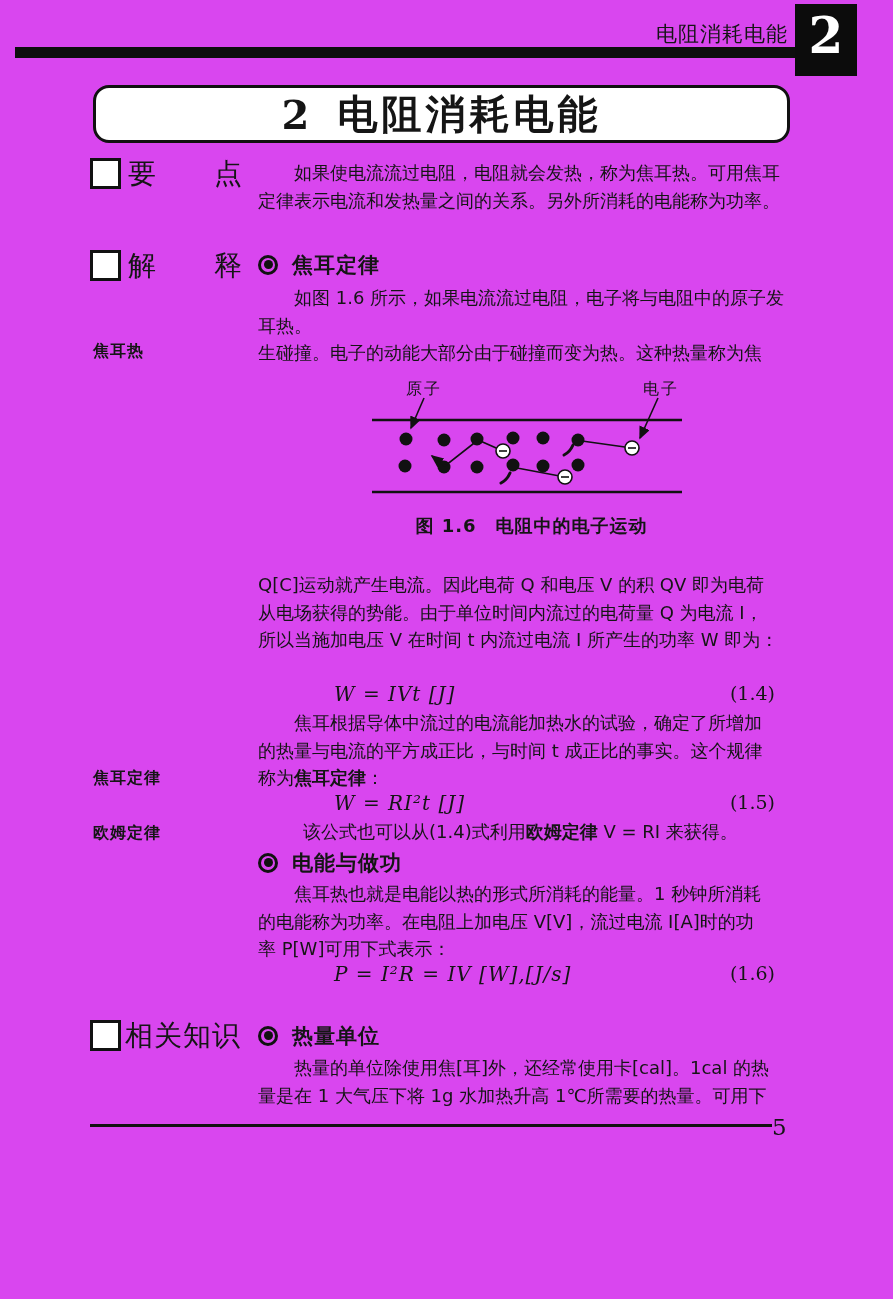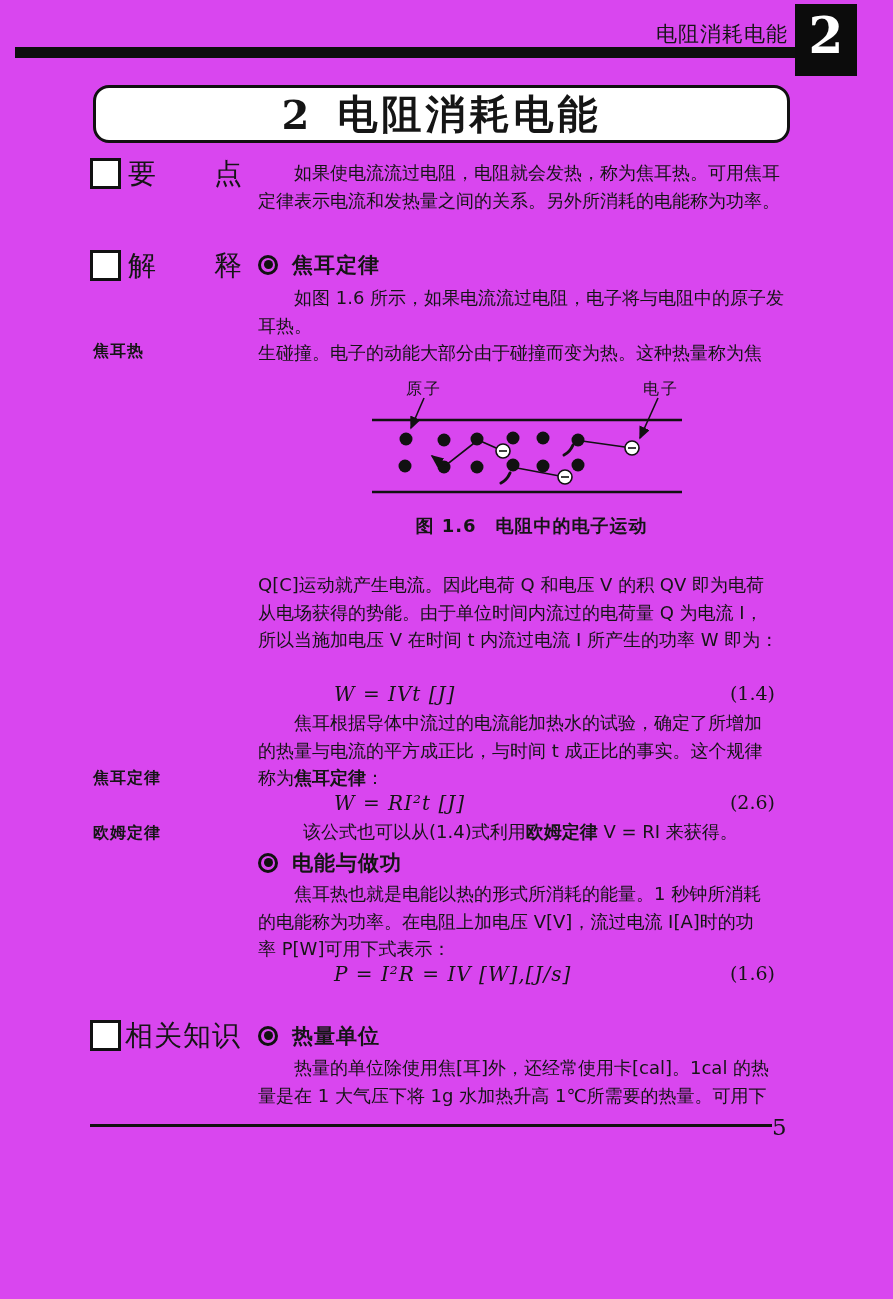--- a/index.html
+++ b/index.html
@@ -176,21 +176,21 @@
   </div>
   <div class="col" style="top:764px;">
     <div class="line">
       <span>称为</span><span class="bold-term">焦耳定律</span><span>：</span>
     </div>
   </div>
   <div class="side-label" style="top:768px;">焦耳定律</div>
 
   <div class="eq-row" style="top:791px;">
     <span class="formula">W = RI²t [J]</span>
-    <span class="eq-num">(2.6)</span>
+    <span class="eq-num">(1.5)</span>
   </div>
 
   <div class="col" style="top:818px;margin-left:45px;">
     <div class="line">
       <span>该公式也可以从(1.4)式利用</span><span class="bold-term">欧姆定律</span><span> V = RI 来获得。</span>
     </div>
   </div>
   <div class="side-label" style="top:823px;">欧姆定律</div>
 
   <div class="subhead" style="top:849px;">

